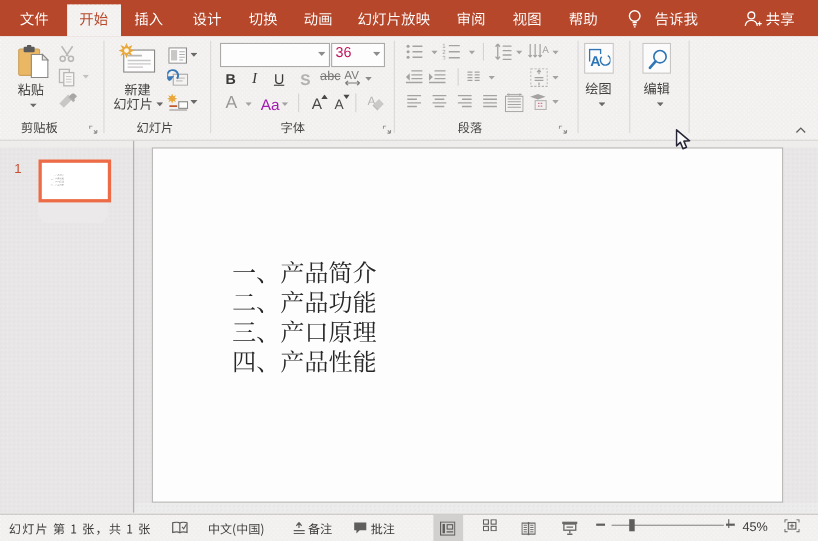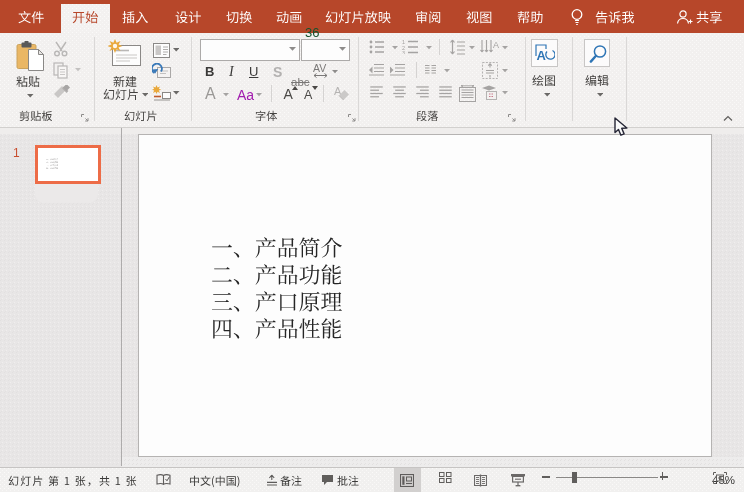--- a/index.html
+++ b/index.html
@@ -164,30 +164,30 @@
     <path d="M0 0h6.5L3.25 3.575Z" fill="#6b6967"></path>
   </svg>
 <svg style="position:absolute;left:124.0px;top:109.3px" width="33.6" height="15.7" viewBox="0 -11.2 33.6 15.7">
     <path d="M5.3 -8.3H9.9V-7.5H5.3ZM9.5 -8.3H10.4Q10.4 -8.3 10.4 -8.2Q10.4 -8.1 10.4 -8Q10.4 -7.9 10.4 -7.9Q10.3 -5.8 10.2 -4.4Q10.2 -3 10.1 -2.1Q10 -1.2 9.9 -0.7Q9.8 -0.2 9.6 0Q9.4 0.3 9.2 0.4Q9 0.5 8.7 0.5Q8.4 0.5 7.9 0.5Q7.4 0.5 6.9 0.5Q6.9 0.3 6.9 0.1Q6.8 -0.2 6.7 -0.3Q7.2 -0.3 7.7 -0.3Q8.2 -0.3 8.4 -0.3Q8.5 -0.3 8.6 -0.3Q8.8 -0.3 8.9 -0.5Q9 -0.6 9.1 -1.1Q9.2 -1.6 9.3 -2.5Q9.4 -3.3 9.4 -4.7Q9.5 -6.1 9.5 -8.1ZM4.1 -3 4.8 -3.3Q5.1 -2.7 5.3 -2.1Q5.6 -1.5 5.8 -0.9Q6 -0.3 6.1 0.1L5.4 0.4Q5.3 -0 5.1 -0.6Q4.9 -1.2 4.6 -1.8Q4.4 -2.4 4.1 -3ZM0.9 -4.2Q0.9 -4.3 0.8 -4.4Q0.7 -4.6 0.7 -4.7Q0.6 -4.9 0.6 -5Q0.8 -5.1 0.9 -5.3Q1.1 -5.5 1.3 -5.8Q1.4 -6 1.6 -6.3Q1.8 -6.7 2.1 -7.2Q2.3 -7.7 2.6 -8.2Q2.8 -8.8 3 -9.4L3.9 -9Q3.5 -8.3 3.1 -7.5Q2.7 -6.7 2.3 -6Q1.9 -5.3 1.4 -4.7V-4.6Q1.4 -4.6 1.4 -4.6Q1.3 -4.6 1.2 -4.5Q1 -4.4 1 -4.3Q0.9 -4.3 0.9 -4.2ZM0.9 -4.2 0.9 -4.8 1.3 -5.1 4.1 -5.3Q4.1 -5.1 4.1 -4.9Q4.1 -4.7 4.1 -4.6Q3.1 -4.5 2.5 -4.4Q1.9 -4.4 1.6 -4.3Q1.3 -4.3 1.1 -4.3Q1 -4.2 0.9 -4.2ZM1 0Q0.9 -0.1 0.9 -0.2Q0.8 -0.4 0.8 -0.5Q0.7 -0.7 0.7 -0.8Q0.9 -0.9 1.1 -1.1Q1.3 -1.4 1.7 -1.8Q1.8 -2 2.2 -2.5Q2.5 -3 2.9 -3.6Q3.4 -4.3 3.8 -5.1Q4.2 -5.8 4.6 -6.6L5.4 -6.2Q4.8 -5.2 4.2 -4.1Q3.6 -3.1 2.9 -2.2Q2.2 -1.2 1.6 -0.5V-0.5Q1.6 -0.5 1.5 -0.4Q1.4 -0.4 1.3 -0.3Q1.1 -0.2 1.1 -0.1Q1 -0.1 1 0ZM1 0 0.9 -0.7 1.4 -1 5.2 -1.7Q5.2 -1.5 5.2 -1.2Q5.2 -1 5.2 -0.9Q4.2 -0.7 3.4 -0.6Q2.7 -0.4 2.3 -0.3Q1.8 -0.2 1.6 -0.2Q1.3 -0.1 1.2 -0.1Q1 -0 1 0Z M13.7 -9.4H14.5V-5.8Q14.5 -4.9 14.4 -4Q14.3 -3.1 14.1 -2.3Q13.9 -1.4 13.5 -0.6Q13 0.2 12.3 0.9Q12.2 0.8 12.1 0.7Q12 0.6 11.9 0.4Q11.8 0.3 11.7 0.3Q12.4 -0.4 12.8 -1.1Q13.1 -1.8 13.3 -2.6Q13.5 -3.4 13.6 -4.2Q13.7 -5 13.7 -5.8ZM12.3 -7.1 13 -7Q12.9 -6.6 12.9 -6.1Q12.8 -5.5 12.7 -5Q12.6 -4.5 12.5 -4.1L11.8 -4.4Q12 -4.7 12.1 -5.2Q12.2 -5.7 12.2 -6.2Q12.3 -6.7 12.3 -7.1ZM15.5 -7.3 16.2 -7Q15.9 -6.4 15.7 -5.8Q15.4 -5.2 15.2 -4.7L14.6 -5Q14.8 -5.3 14.9 -5.7Q15.1 -6.1 15.2 -6.5Q15.4 -7 15.5 -7.3ZM14.2 -3.1Q14.4 -3 14.6 -2.8Q14.9 -2.5 15.2 -2.2Q15.5 -1.9 15.8 -1.6Q16 -1.3 16.1 -1.2L15.6 -0.6Q15.4 -0.8 15.2 -1Q14.9 -1.3 14.6 -1.7Q14.4 -2 14.1 -2.3Q13.9 -2.5 13.7 -2.7ZM16.2 -8.5H22V-7.7H16.2ZM19.1 -8.2H20V-0.3Q20 0.1 19.9 0.3Q19.8 0.6 19.5 0.7Q19.1 0.8 18.6 0.8Q18.1 0.8 17.3 0.8Q17.3 0.7 17.2 0.5Q17.1 0.4 17.1 0.2Q17 0 16.9 -0.1Q17.4 -0.1 17.7 -0.1Q18.1 -0 18.4 -0Q18.7 -0.1 18.8 -0.1Q19 -0.1 19 -0.1Q19.1 -0.2 19.1 -0.3Z M24.9 -6.5H32.5V-5.6H24.9ZM28.5 -9.4H29.4V-6.1H28.5ZM24.4 -9.1H25.3V-5.4Q25.3 -4.6 25.2 -3.7Q25.2 -2.9 25 -2.1Q24.8 -1.3 24.5 -0.5Q24.1 0.3 23.5 0.9Q23.4 0.8 23.3 0.7Q23.2 0.6 23.1 0.5Q22.9 0.3 22.8 0.3Q23.5 -0.5 23.9 -1.5Q24.2 -2.4 24.3 -3.4Q24.4 -4.4 24.4 -5.4ZM24.8 -3.9H30.8V0.9H29.9V-3H24.8Z" fill="#444240"></path>
   </svg>
 <div class="abs" style="left:199.5px;top:39px;width:98px;height:20px;background:#fdfdfd;border:1px solid #acaaa9"></div>
 <svg class="abs" style="left:289px;top:46.5px" width="7" height="4.8500000000000005" viewBox="0 0 7 4.8500000000000005">
     <path d="M0 0h7L3.5 3.8500000000000005Z" fill="#8e8c8b"></path>
   </svg>
 <div class="abs" style="left:301px;top:39px;width:47px;height:20px;background:#fdfdfd;border:1px solid #acaaa9"></div>
-<div class="abs" style="left:305px;top:25px;font-size:13px;color:#14532d">36</div>
+<div class="abs" style="left:305px;top:40px;font-size:13px;color:#be185d">36</div>
 <svg class="abs" style="left:339px;top:46.5px" width="7" height="4.8500000000000005" viewBox="0 0 7 4.8500000000000005">
     <path d="M0 0h7L3.5 3.8500000000000005Z" fill="#8e8c8b"></path>
   </svg>
 <div class="abs" style="left:205px;top:64px;width:150px;height:14px;font-size:13px;color:#3b3a39">
     <b style="position:absolute;left:0">B</b>
     <i style="position:absolute;left:24px;font-family:'Liberation Serif',serif;font-size:14px">I</i>
     <span style="position:absolute;left:44px;text-decoration:underline">U</span>
     <b style="position:absolute;left:68px;color:#b3b1b0;font-size:14px">S</b>
-    <span style="position:absolute;left:86px;font-size:11.5px;text-decoration:line-through;top:12px;color:#7a7877">abc</span>
+    <span style="position:absolute;left:86px;font-size:11.5px;text-decoration:line-through;top:0;color:#7a7877">abc</span>
   </div>
 <svg class="abs" style="left:313px;top:63px" width="20" height="15" viewBox="0 0 20 15">
 <text x="0" y="9" font-family="Liberation Sans" font-size="10.5" fill="#7a7877">AV</text>
 <path d="M1 12.5h13M1 12.5l2.5-2M1 12.5l2.5 2M14 12.5l-2.5-2M14 12.5l-2.5 2" stroke="#7a7877" stroke-width="1" fill="none"></path>
   </svg>
 <svg class="abs" style="left:332px;top:70px" width="6" height="4.300000000000001" viewBox="0 0 6 4.300000000000001">
     <path d="M0 0h6L3.0 3.3000000000000003Z" fill="#8e8c8b"></path>
   </svg>
 <div class="abs" style="left:205px;top:84.5px;font-size:16px;color:#9a9896">A</div>
 <svg class="abs" style="left:223px;top:93px" width="6" height="4.300000000000001" viewBox="0 0 6 4.300000000000001">
@@ -419,17 +419,17 @@
 <rect x="1.6" y="2.4" width="10.8" height="5.6" fill="none" stroke="#6b6968" stroke-width="1.2"></rect>
 <path d="M4 5.2h6" stroke="#6b6968" stroke-width="1.1"></path>
 <path d="M7 8v3" stroke="#6b6968" stroke-width="1.2"></path>
 <path d="M4.6 11.7h4.8" stroke="#6b6968" stroke-width="1.4"></path>
   </svg>
 <div class="abs" style="left:542px;top:476px;width:8px;height:1.5px;background:#605e5c"></div>
 <div class="abs" style="left:556px;top:477px;width:102px;height:1px;background:#8a8886"></div>
 <div class="abs" style="left:572px;top:471.5px;width:5px;height:11px;background:#605e5c"></div>
 <div class="abs" style="left:660px;top:476px;width:8px;height:1.5px;background:#605e5c"></div>
 <div class="abs" style="left:661.8px;top:472.2px;width:1.5px;height:8px;background:#605e5c"></div>
-<div class="abs" style="left:712px;top:474px;font-size:11.5px;color:#3b3a39">45%</div>
+<div class="abs" style="left:675px;top:474px;font-size:11.5px;color:#3b3a39">45%</div>
 <svg class="abs" style="left:713px;top:472px" width="14" height="12" viewBox="0 0 14 12">
 <path d="M0.5 3V0.5H3M11 0.5h2.5V3M13.5 9v2.5H11M3 11.5H0.5V9" stroke="#605e5c" stroke-width="1" fill="none"></path>
 <rect x="3.5" y="3" width="7" height="6" fill="none" stroke="#605e5c" stroke-width="1"></rect>
 <path d="M7 4v4M5 6h4" stroke="#605e5c" stroke-width="0.9"></path>
   </svg>
 </body></html>

